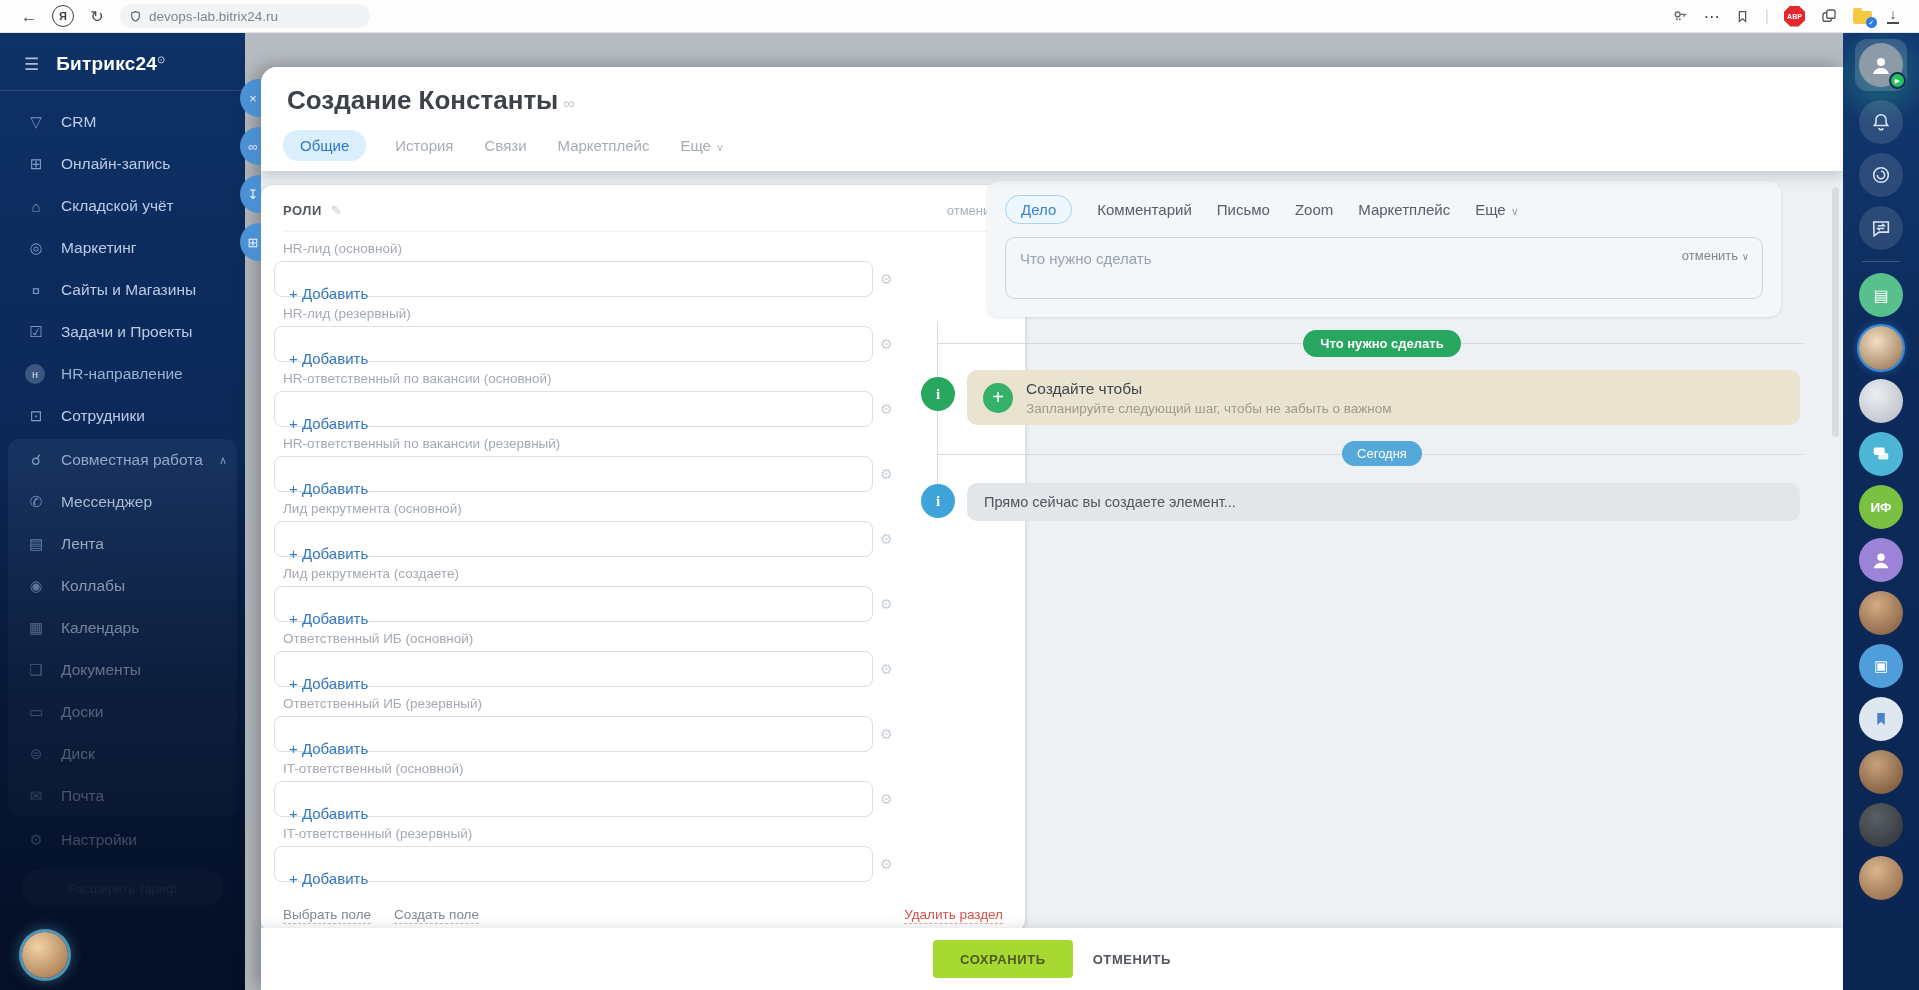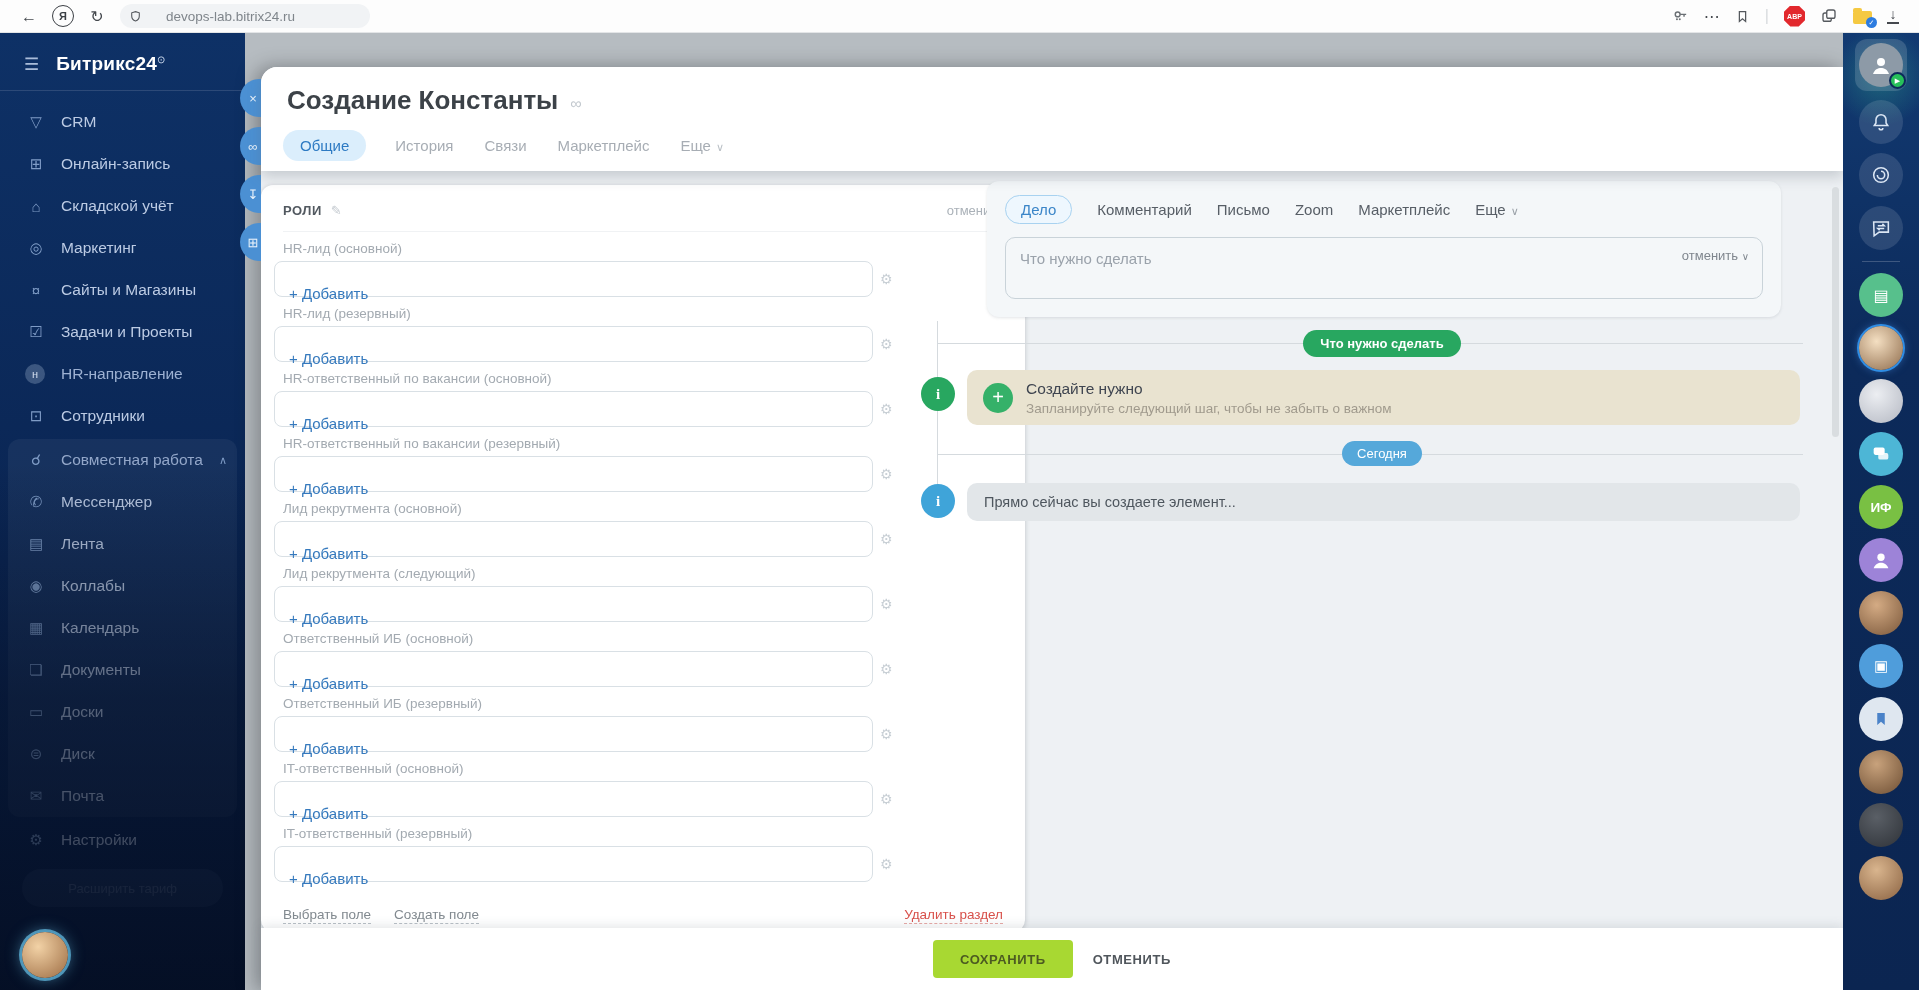--- a/index.html
+++ b/index.html
@@ -5,21 +5,21 @@
   * { margin:0; padding:0; box-sizing:border-box; }
   html,body { width:1919px; height:990px; overflow:hidden; }
   body { font-family:"Liberation Sans", sans-serif; background:#b6bcc1; position:relative; }
 
   
   .browser-bar { position:absolute; top:0; left:0; right:0; height:33px; background:#fdfdfd;
     border-bottom:1px solid #e3e5e7; display:flex; align-items:center; padding:0 14px; z-index:60; }
   .bicon { width:30px; text-align:center; color:#45494e; font-size:16px; line-height:33px; cursor:default; }
   .ya-logo { width:22px; height:22px; border:1.6px solid #3c4045; border-radius:50%; display:flex;
     align-items:center; justify-content:center; font-size:11px; font-weight:bold; color:#3c4045; margin:0 8px; }
-  .url-pill { display:flex; align-items:center; gap:24px; background:#f1f3f5; border-radius:14px;
+  .url-pill { display:flex; align-items:center; gap:7px; background:#f1f3f5; border-radius:14px;
     height:24px; padding:0 14px 0 9px; margin-left:8px; min-width:250px; }
   .url-pill svg { flex:none; }
   .url-text { font-size:13.5px; color:#7f858b; }
   .browser-title { position:absolute; left:0; right:0; text-align:center; font-size:13.5px; color:#2b2e31; }
   .bar-right { margin-left:auto; display:flex; align-items:center; gap:15px; position:relative; z-index:2; padding-right:6px; }
   .bar-sep { color:#d7dadd; font-size:16px; }
   .abp { width:21px; height:21px; background:#e2282d; color:#fff; font-size:7px; font-weight:bold;
     display:flex; align-items:center; justify-content:center;
     clip-path:polygon(30% 0,70% 0,100% 30%,100% 70%,70% 100%,30% 100%,0 70%,0 30%); }
   .folder { position:relative; width:19px; height:13px; background:#f5c942; border-radius:2px; margin-top:3px; }
@@ -85,21 +85,21 @@
   .av-man3 { background:radial-gradient(circle at 40% 32%, #d9b58e, #8a6241); }
 
   
   .modal { position:absolute; left:261px; top:34px; right:76px; bottom:0; background:#eef1f4;
     border-radius:16px 0 0 0; box-shadow:-6px 0 20px rgba(0,0,0,.28); z-index:9; }
   .edge-btns { position:absolute; left:-21px; top:12px; display:flex; flex-direction:column; gap:10px; }
   .edge-btn { width:21px; height:38px; border-radius:19px 0 0 19px; background:#4b90d3; color:#eaf3fb;
     display:flex; align-items:center; justify-content:center; padding-left:5px; font-size:13px; cursor:pointer; }
   .modal-header { position:absolute; top:0; left:0; right:0; height:104px; background:#fff;
     border-radius:16px 0 0 0; box-shadow:0 6px 14px rgba(95,105,115,.28); z-index:3; padding:18px 0 0 26px; }
-  .m-title-row { display:flex; align-items:baseline; gap:12px; }
+  .m-title-row { display:flex; align-items:baseline; gap:5px; }
   .m-title { font-size:26px; font-weight:bold; color:#3c4248; }
   .m-link { color:#c2c8ce; font-size:16px; }
   .htabs { display:flex; align-items:center; gap:27px; margin:14px 0 0 -4px; font-size:15px; color:#a7adb4; }
   .htab { padding:7px 2px; cursor:pointer; }
   .htab.active { background:#dbeefc; color:#2d7ac3; padding:7px 17px; border-radius:18px; }
   .htab .chev { font-size:11px; color:#b9bfc5; margin-left:5px; }
 
   .modal-body { position:absolute; top:104px; bottom:62px; left:0; right:0; overflow:hidden; }
 
   
@@ -367,21 +367,21 @@
         <div class="field">
           <div class="f-label">Лид рекрутмента (основной)</div>
           <div class="f-row">
             <div class="f-box">
                 <span class="f-add">+ Добавить</span>
               </div>
             <span class="f-gear">⚙</span>
           </div>
         </div>
         <div class="field">
-          <div class="f-label">Лид рекрутмента (следующий)</div>
+          <div class="f-label">Лид рекрутмента (создаете)</div>
           <div class="f-row">
             <div class="f-box">
                 <span class="f-add">+ Добавить</span>
               </div>
             <span class="f-gear">⚙</span>
           </div>
         </div>
         <div class="field">
           <div class="f-label">Ответственный ИБ (основной)</div>
           <div class="f-row">
@@ -446,21 +446,21 @@
 
         <div class="hline" style="left:-24px; right:0; top:172px;"></div>
         <div class="badge-row" style="top:159px;">
           <span class="todo-badge">Что нужно сделать</span>
         </div>
 
         <div class="info-circle ic-green">i</div>
         <div class="hint-card">
           <span class="hint-plus">+</span>
           <span>
-            <div class="hint-title">Создайте нужно</div>
+            <div class="hint-title">Создайте чтобы</div>
             <div class="hint-sub">Запланируйте следующий шаг, чтобы не забыть о важном</div>
           </span>
         </div>
 
         <div class="hline" style="left:-24px; right:0; top:283px;"></div>
         <div class="badge-row" style="top:270px;">
           <span class="today-badge">Сегодня</span>
         </div>
 
         <div class="info-circle ic-blue">i</div>

